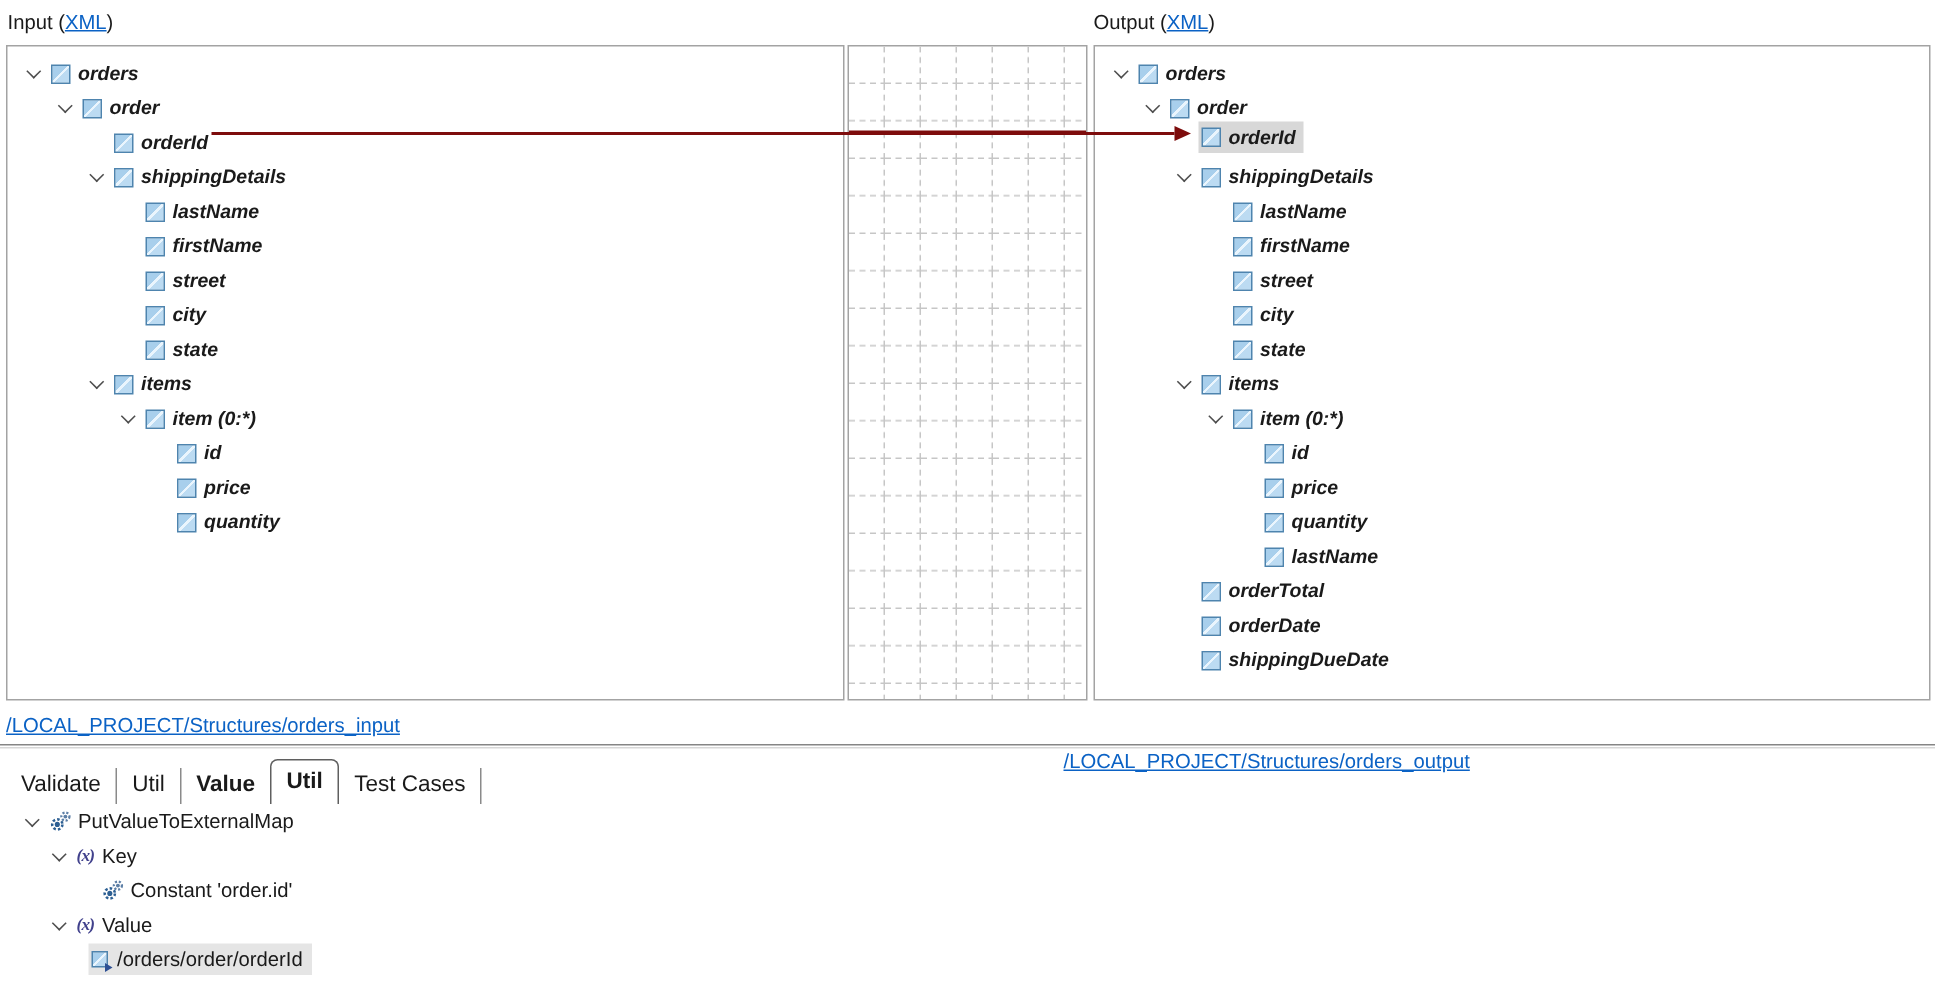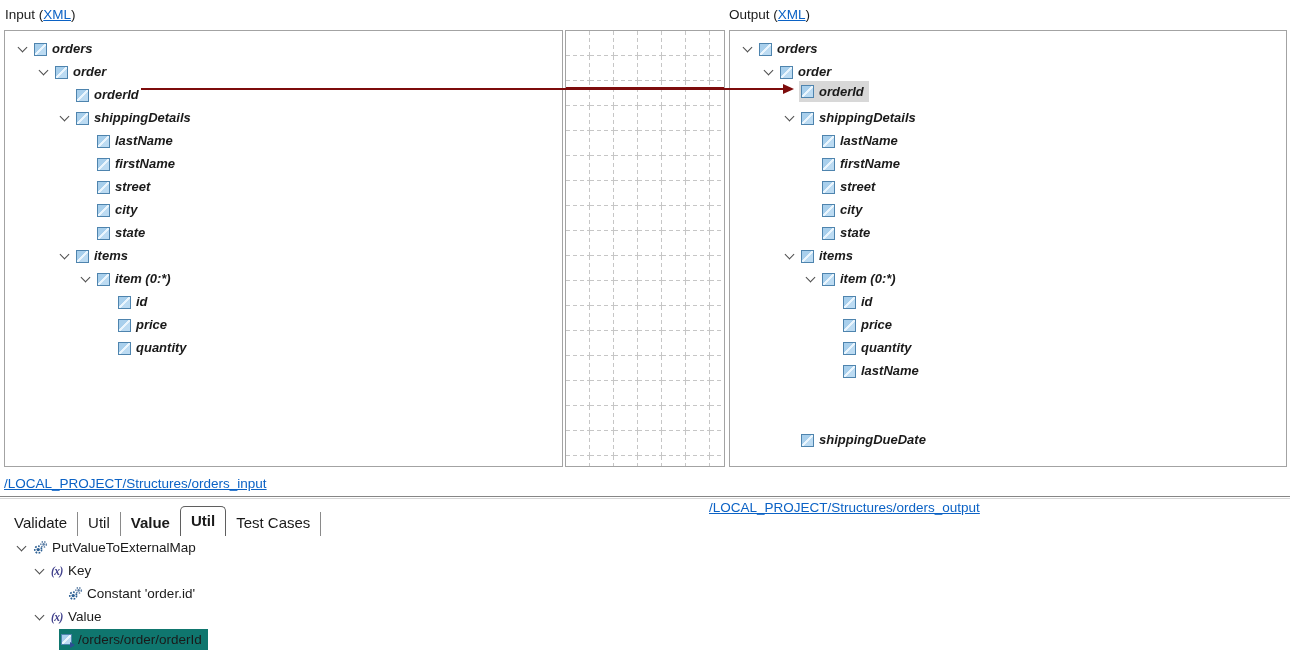--- a/index.html
+++ b/index.html
@@ -19,21 +19,21 @@
   
   .trow{position:absolute;left:0;right:0;height:23px;display:flex;align-items:flex-end;box-sizing:border-box;cursor:default;}
   .chev{width:21px;height:14px;position:relative;flex:none;}
   .chev::after{content:"";position:absolute;left:6px;top:2px;width:6px;height:6px;
                border-right:1.6px solid #4d4d4d;border-bottom:1.6px solid #4d4d4d;transform:rotate(45deg);}
   .el-icon{width:11px;height:11px;flex:none;margin-right:5px;
            border:1px solid #4e84ae;
            background:linear-gradient(135deg,#a8cfec 44%,#eaf5fd 44% 56%,#bcdbf2 56%);}
   .tlabel{font-style:italic;font-weight:700;font-size:13px;white-space:pre;}
   .sel-gray{display:flex;align-items:center;background:#d8d8d8;padding:3px 5px 3px 2px;margin-left:-2px;}
-  .sel-blue{display:flex;align-items:center;background:#0f766e;padding:3px 6px 3px 2px;margin-left:-2px;}
+  .sel-blue{display:flex;align-items:center;background:#e5e5e5;padding:3px 6px 3px 2px;margin-left:-2px;}
 
   
   .conn{position:absolute;background:#7d0c0c;}
   .conn-arrow{position:absolute;width:0;height:0;border-left:11px solid #7d0c0c;
               border-top:5px solid transparent;border-bottom:5px solid transparent;}
 
   
   .struct-link{position:absolute;top:476px;font-size:13.5px;color:#0b62c5;text-decoration:underline;cursor:pointer;}
 
   
@@ -203,20 +203,28 @@
         <span class="tlabel">price</span>
       </div>
     <div class="trow" style="top:301px;padding-left:113px">
         <span class="el-icon"></span>
         <span class="tlabel">quantity</span>
       </div>
     <div class="trow" style="top:324px;padding-left:113px">
         <span class="el-icon"></span>
         <span class="tlabel">lastName</span>
       </div>
+    <div class="trow" style="top:347px;padding-left:71px">
+        <span class="el-icon"></span>
+        <span class="tlabel">orderTotal</span>
+      </div>
+    <div class="trow" style="top:370px;padding-left:71px">
+        <span class="el-icon"></span>
+        <span class="tlabel">orderDate</span>
+      </div>
     <div class="trow" style="top:393px;padding-left:71px">
         <span class="el-icon"></span>
         <span class="tlabel">shippingDueDate</span>
       </div>
   </div>
 
   <div class="conn" style="left:141px;top:88px;width:642px;height:2px;"></div>
   <div class="conn" style="left:566px;top:87px;width:158px;height:3px;"></div>
   <div class="conn-arrow" style="left:783px;top:84px;"></div>
 

